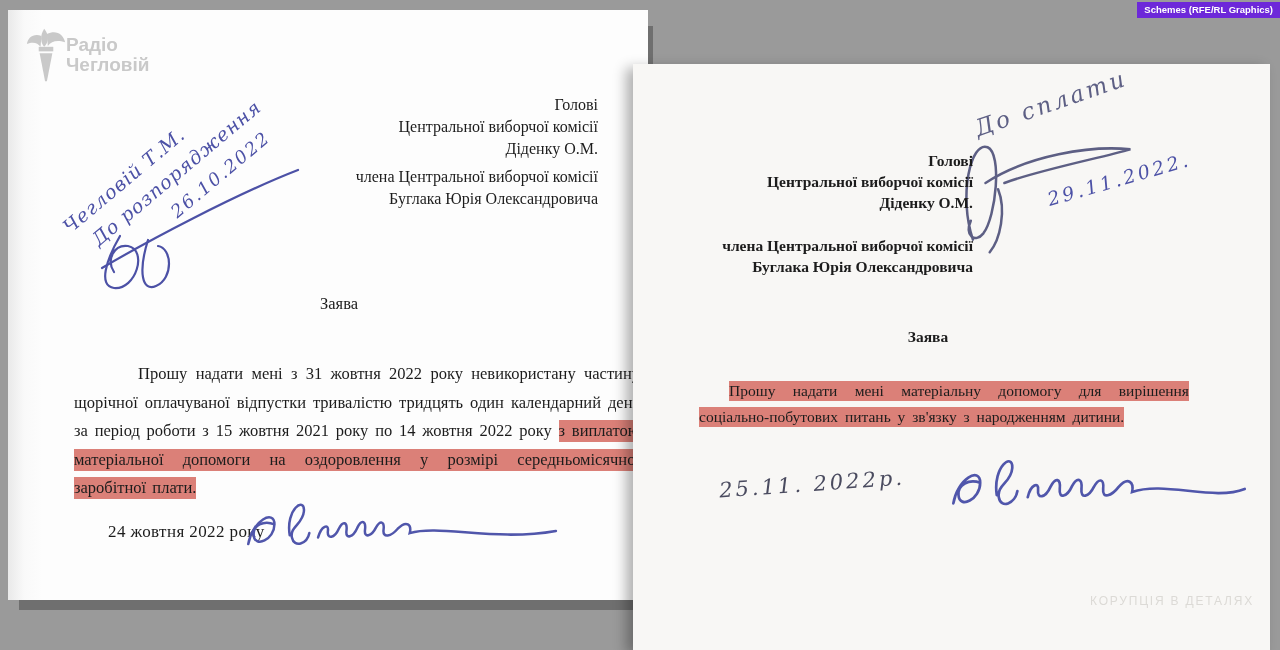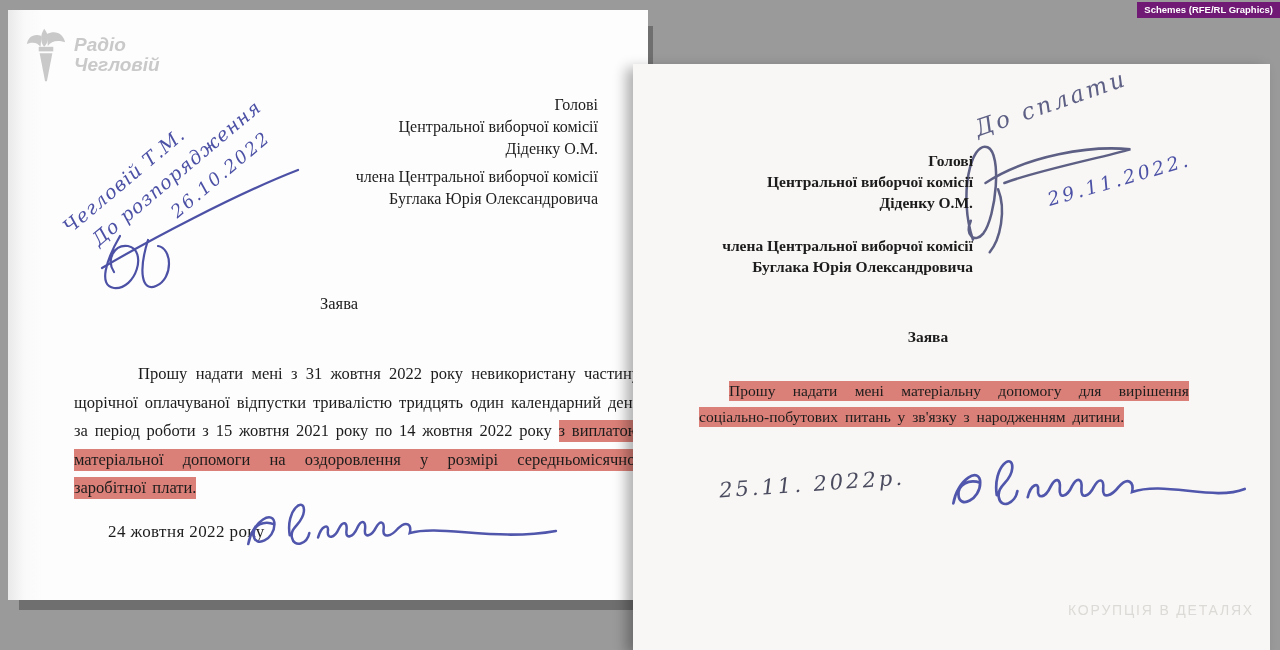--- a/index.html
+++ b/index.html
@@ -18,21 +18,21 @@
     z-index:1;
   }
   #doc-right{
     left:633px;top:64px;width:637px;height:586px;
     background:#f8f7f5;
     box-shadow:-7px 4px 12px rgba(0,0,0,.30);
     z-index:2;
   }
 
   
-  .rfe-logo{position:absolute;left:18px;top:16px;display:flex;align-items:center;gap:8px;color:#c9c9c9;font-style:italic;}
+  .rfe-logo{position:absolute;left:18px;top:16px;display:flex;align-items:center;gap:0;color:#c9c9c9;}
   .rfe-text{font-family:"Liberation Sans",sans-serif;font-weight:bold;font-size:19px;line-height:20px;}
 
   
   .addressee,.applicant{position:absolute;text-align:right;}
   #doc-left .addressee{left:250px;top:84px;width:340px;font-size:16px;line-height:22px;}
   #doc-left .applicant{left:250px;top:156px;width:340px;font-size:16px;line-height:22px;}
   #doc-right .addressee{left:30px;top:86px;width:310px;font-size:15.5px;line-height:21px;font-weight:bold;}
   #doc-right .applicant{left:30px;top:171px;width:310px;font-size:15.5px;line-height:21px;font-weight:bold;}
   .doc-title{position:absolute;text-align:center;}
   #doc-left .doc-title{left:50px;top:284px;width:562px;font-size:16.5px;}
@@ -72,26 +72,26 @@
     position:absolute;left:86px;top:408px;transform:rotate(-4deg);
     color:#4a4b5f;font-size:21px;letter-spacing:3px;
   }
   .sig{position:absolute;}
   .sig-left{left:228px;top:486px;}
   .sig-right{left:310px;top:382px;}
 
   
   .schemes-logo{position:absolute;right:16px;top:528px;text-align:right;color:#dcdad6;font-family:"Liberation Sans",sans-serif;}
   .schemes-logo .s-title{font-weight:bold;font-size:27px;letter-spacing:1px;line-height:27px;}
-  .schemes-logo .s-sub{font-size:14px;letter-spacing:1.8px;margin-top:10px;}
+  .schemes-logo .s-sub{font-size:12px;letter-spacing:1.8px;margin-top:2px;}
 
   
   .badge{
     position:absolute;top:2px;right:0;z-index:5;
-    background:#701a75;color:#ffffff;
+    background:#6d28d9;color:#ffffff;
     font-family:"Liberation Sans",sans-serif;font-weight:bold;font-size:9.5px;
     padding:2px 7px 3px 7px;
   }
 </style>
 </head>
 <body>
 
 <div class="stage">
 
   <section class="doc" id="doc-left">

